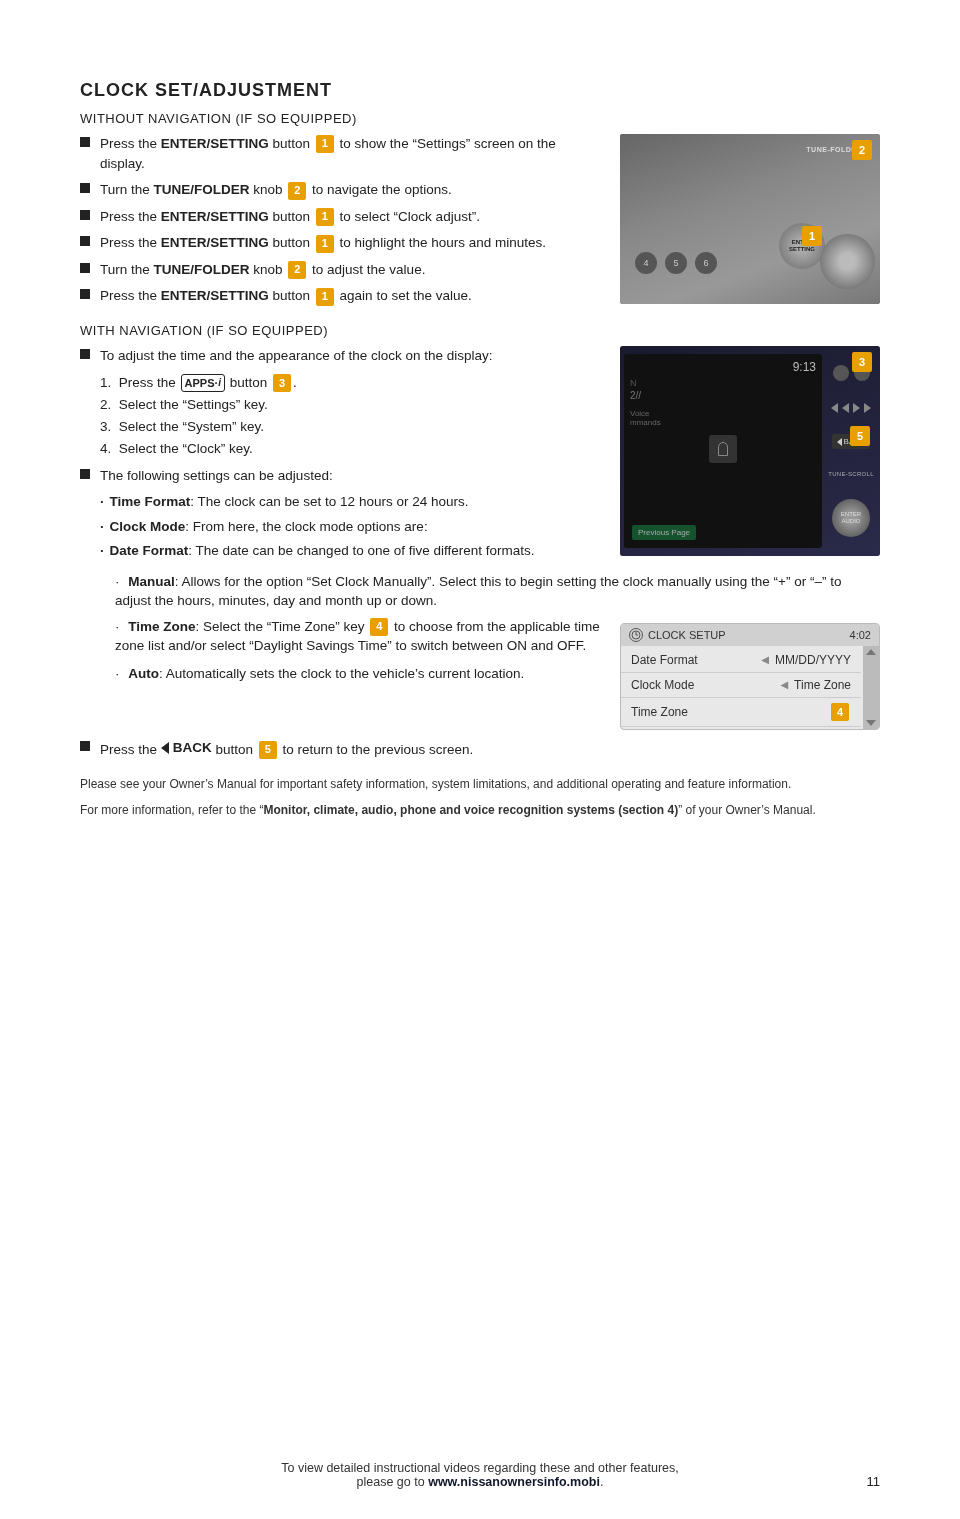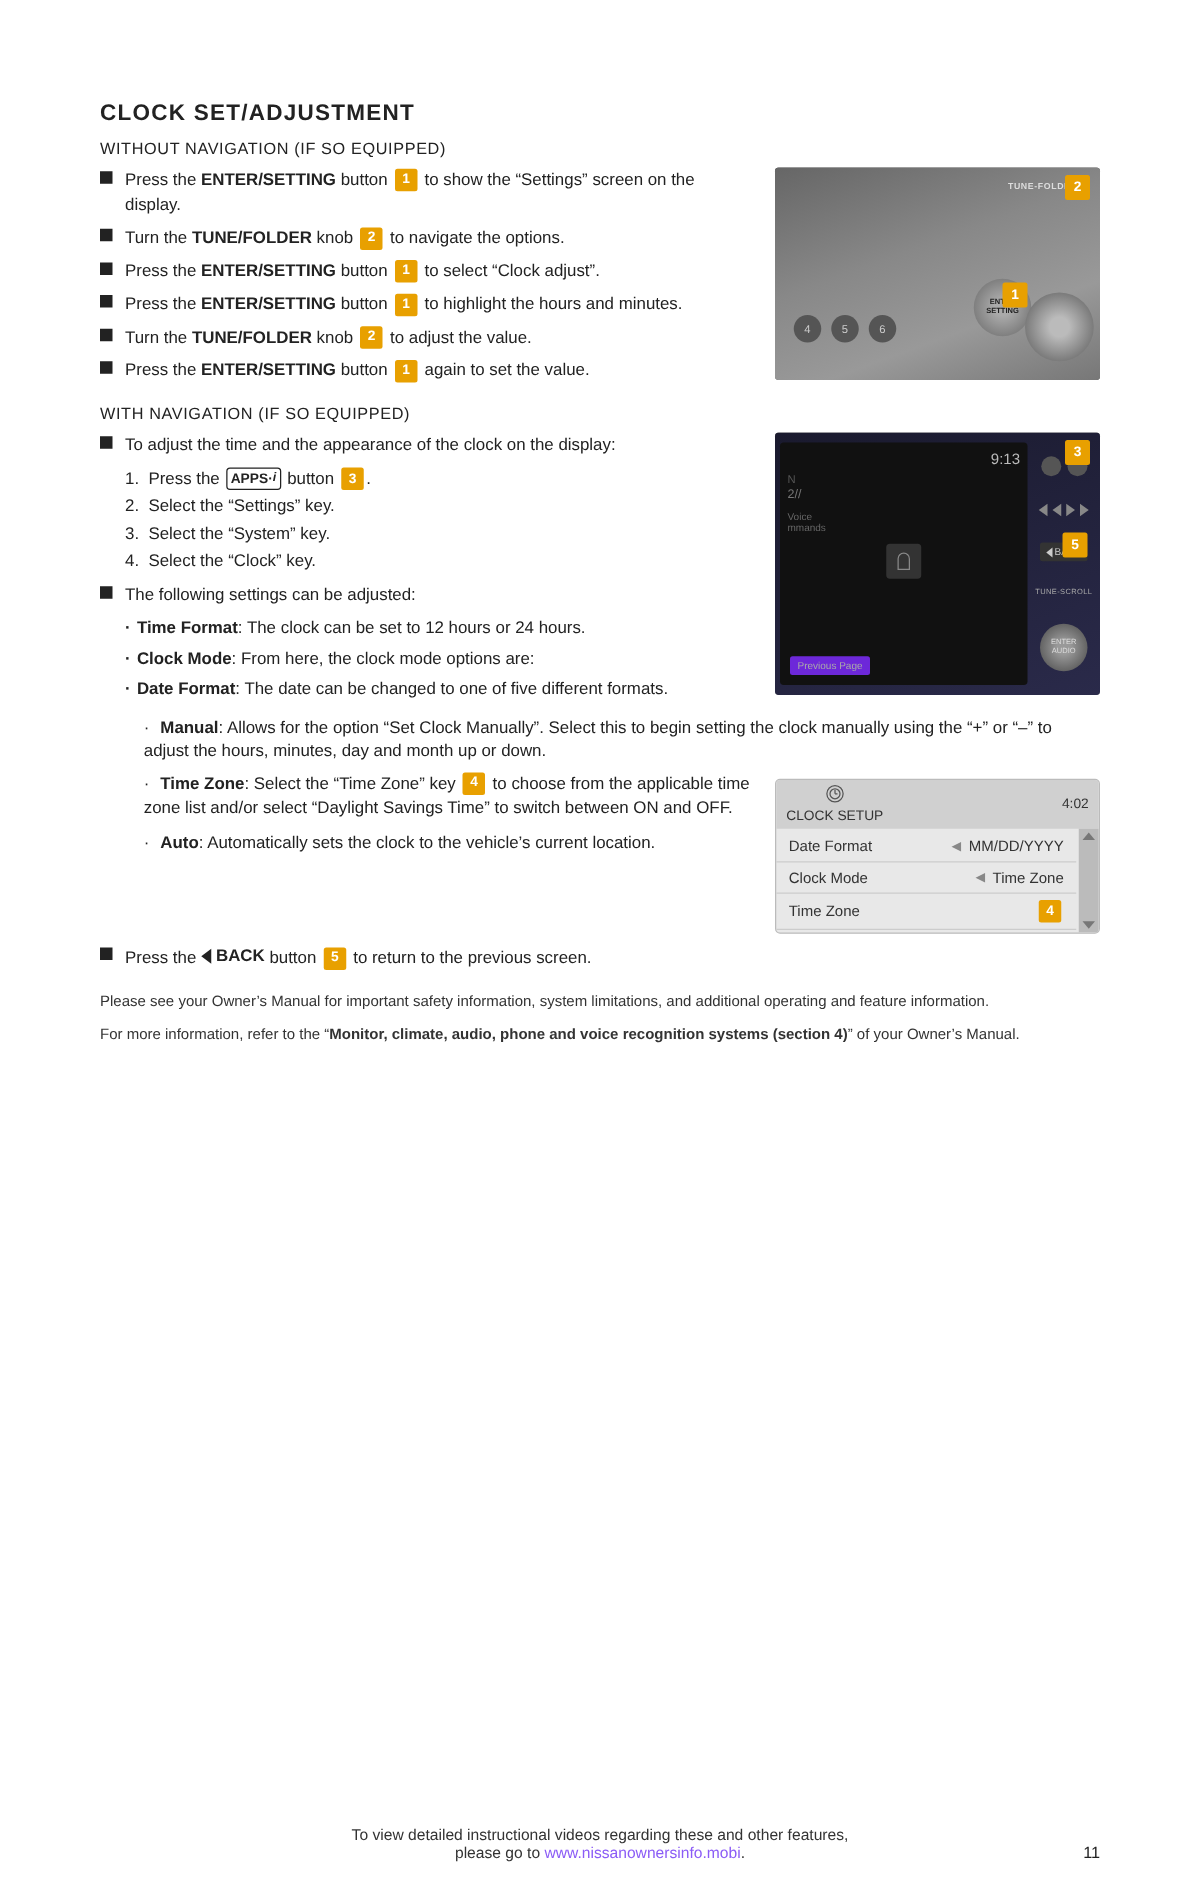--- a/index.html
+++ b/index.html
@@ -134,22 +134,22 @@
     .footer-area {
       position: absolute;
       bottom: 30px;
       left: 0;
       right: 0;
       text-align: center;
       font-size: 12.5px;
       color: #333;
     }
     .footer-area a, .footer-url {
-      font-weight: normal;
-      color: #8b5cf6;
+      font-weight: bold;
+      color: #0f172a;
       text-decoration: none;
     }
     .page-num {
       position: absolute;
       bottom: 30px;
       right: 80px;
       font-size: 13px;
     }
     .apps-badge {
       display: inline-flex;
@@ -192,21 +192,20 @@
       display: flex;
       justify-content: space-between;
       font-size: 11px;
       color: #333;
       align-items: center;
     }
     .clock-header-left {
       display: flex;
       align-items: center;
       gap: 5px;
-      flex-direction: column;
     }
     .clock-icon-circle {
       width: 14px;
       height: 14px;
       border-radius: 50%;
       border: 1.5px solid #555;
       display: flex;
       align-items: center;
       justify-content: center;
     }
@@ -332,21 +331,21 @@
 
           <div style="position:absolute;top:8px;left:4px;right:58px;bottom:8px;background:#111;border-radius:3px;padding:6px;">
             <div style="color:#bbb;font-size:12px;text-align:right;margin-bottom:4px;">9:13</div>
             <div style="color:#555;font-size:9px;margin-bottom:2px;">N</div>
             <div style="color:#777;font-size:10px;margin-bottom:8px;">2//</div>
             <div style="color:#666;font-size:8px;margin-bottom:4px;">Voice<br>mmands</div>
 
             <div style="width:28px;height:28px;background:#333;border-radius:3px;margin:8px auto;display:flex;align-items:center;justify-content:center;">
               <div style="width:10px;height:14px;border-radius:5px 5px 0 0;border:1.5px solid #888;"></div>
             </div>
-            <div style="position:absolute;bottom:8px;left:8px;background:#6d28d9;color:#aaa;font-size:8px;padding:3px 6px;border-radius:2px;">Previous Page</div>
+            <div style="position:absolute;bottom:8px;left:8px;background:#14532d;color:#aaa;font-size:8px;padding:3px 6px;border-radius:2px;">Previous Page</div>
           </div>
 
           <div style="position:absolute;right:0;top:0;width:58px;bottom:0;display:flex;flex-direction:column;align-items:center;justify-content:space-around;padding:8px 4px;">
 
             <div style="display:flex;gap:5px;">
               <div style="width:16px;height:16px;border-radius:50%;background:#555;"></div>
               <div style="width:16px;height:16px;border-radius:50%;background:#555;"></div>
             </div>
 
             <div style="display:flex;gap:4px;align-items:center;">

